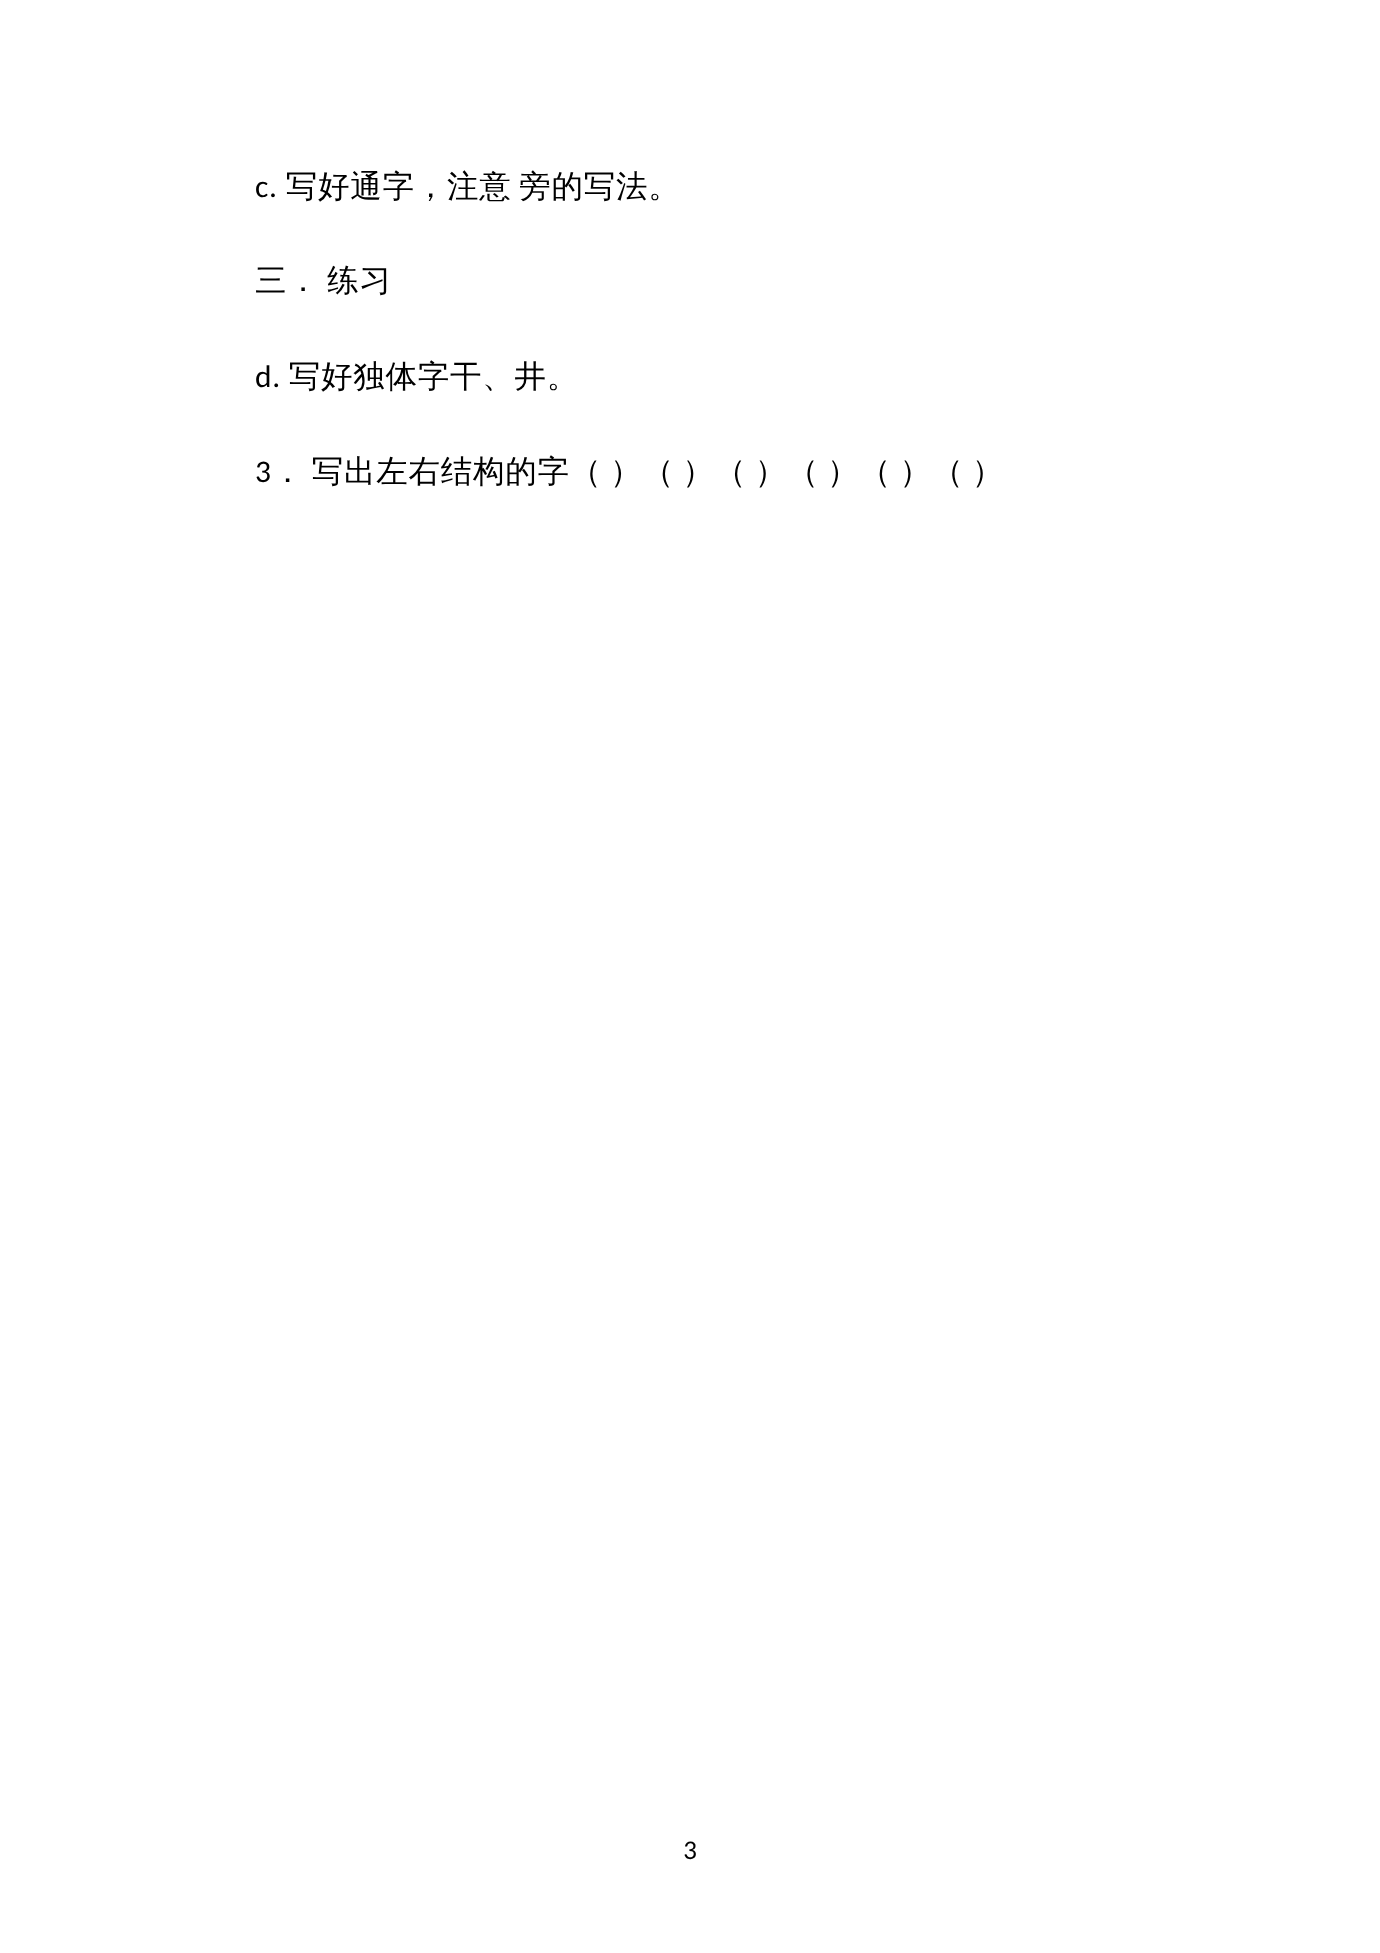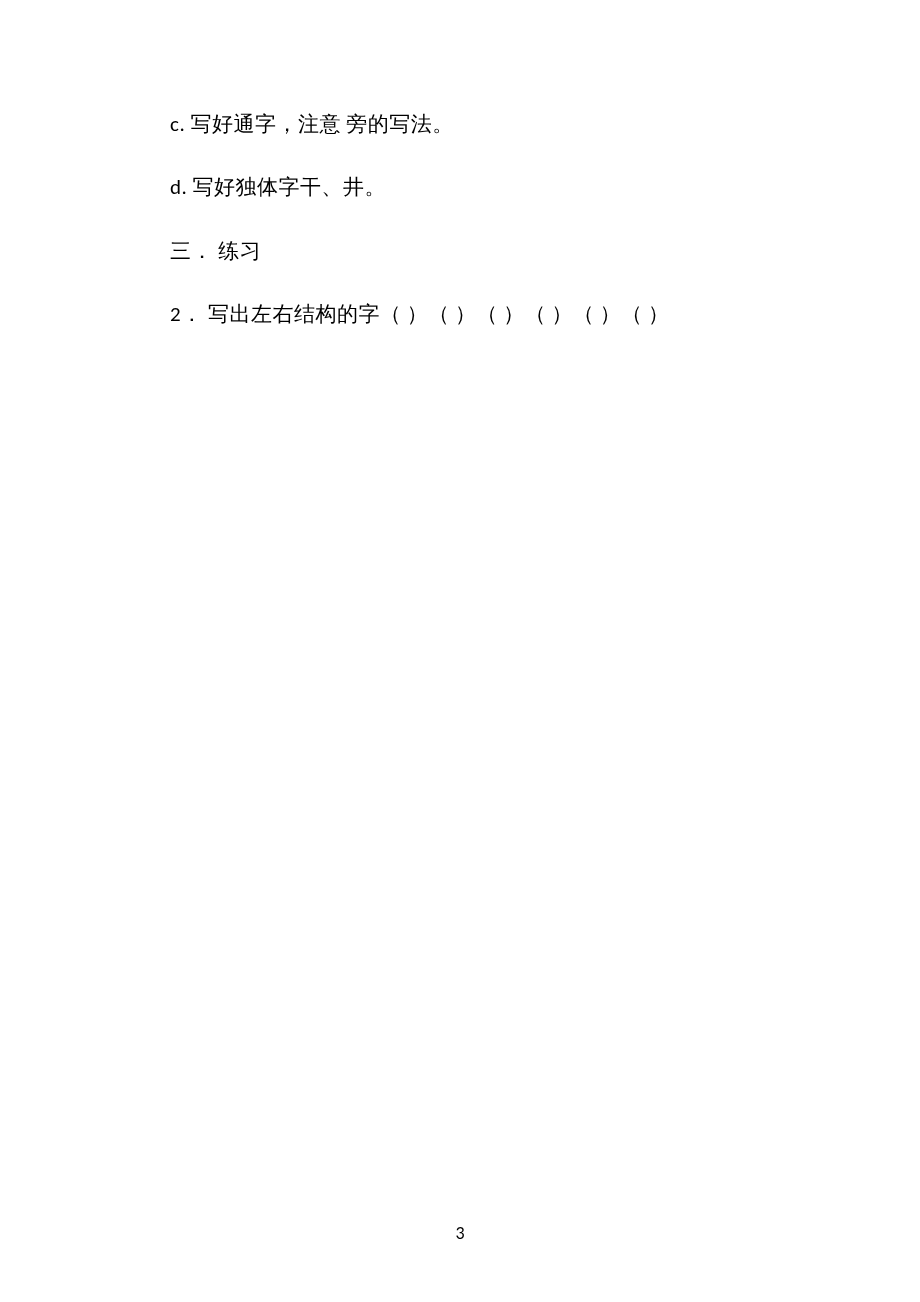--- a/index.html
+++ b/index.html
@@ -32,17 +32,17 @@
     text-align: center;
     font-size: 18px;
     font-family: "Calibri", sans-serif;
   }
 </style>
 </head>
 <body>
 
 <div class="page">
   <div class="line">c.  写好通字，注意  旁的写法。</div>
+  <div class="line">三．  练习</div>
   <div class="line">d.  写好独体字干、井。</div>
-  <div class="line">三．  练习</div>
-  <div class="line">2．  写出左右结构的字（ ）（ ）（ ）（ ）（ ）（ ）</div>
+  <div class="line">3．  写出左右结构的字（ ）（ ）（ ）（ ）（ ）（ ）</div>
   <div class="page-number">3</div>
 </div>
 
 </body></html>

